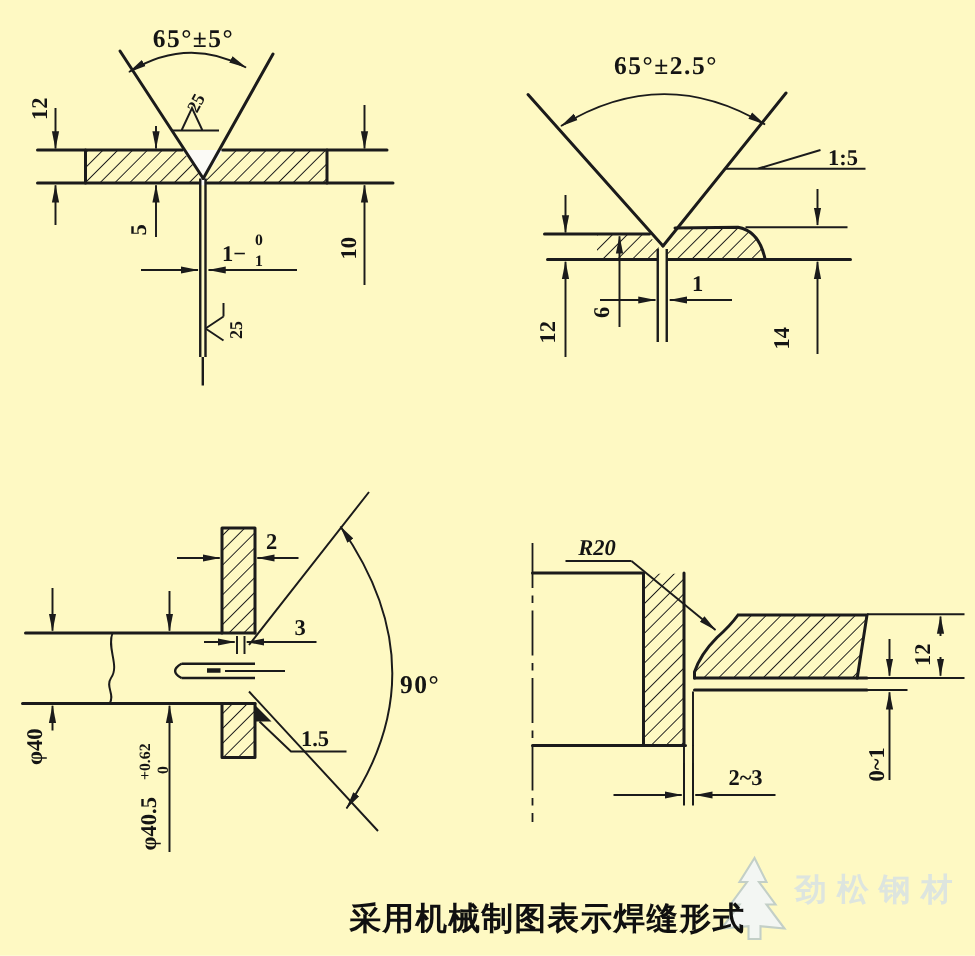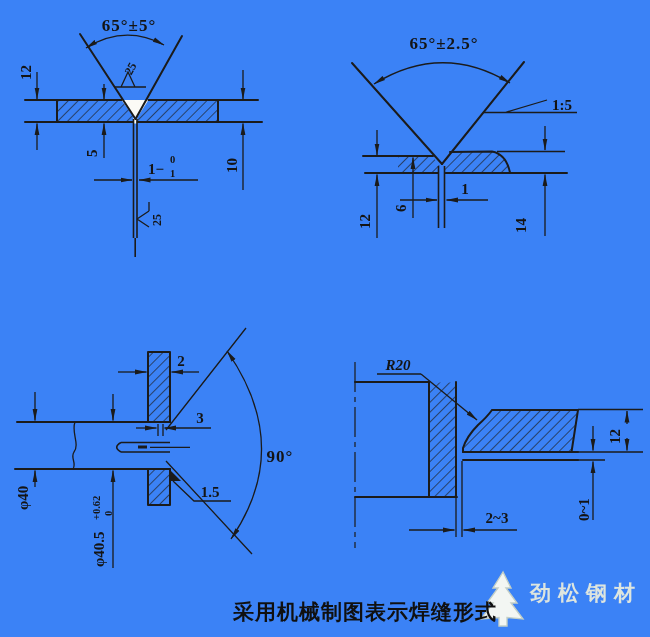--- a/index.html
+++ b/index.html
@@ -1,16 +1,16 @@
 <!DOCTYPE html>
 <html><head>
 <meta charset="utf-8">
 <style>
   html,body{margin:0;padding:0;}
-  #page{position:relative;width:650px;height:637px;background:#3b82f6;overflow:hidden;
+  #page{position:relative;width:650px;height:637px;background:#fef9c3;overflow:hidden;
          font-family:"Liberation Serif",serif;}
   svg{position:absolute;left:0;top:0;}
   .ln{stroke:#1b1b1b;stroke-width:2;fill:none;stroke-linecap:round;}
   .ln16{stroke:#1b1b1b;stroke-width:1.6;fill:none;}
   .thin{stroke:#1b1b1b;stroke-width:1.3;fill:none;}
   .dim{stroke:#1b1b1b;stroke-width:1.3;fill:none;marker-end:url(#arw);}
   .hatchfill{fill:url(#hat);stroke:none;}
   .dimtxt{font-family:"Liberation Serif",serif;font-weight:bold;font-size:15px;fill:#141414;}
   .angletxt{font-family:"Liberation Serif",serif;font-weight:bold;font-size:17px;fill:#141414;letter-spacing:1px;}
   .smalltxt{font-family:"Liberation Serif",serif;font-weight:bold;font-size:10.5px;fill:#141414;}

